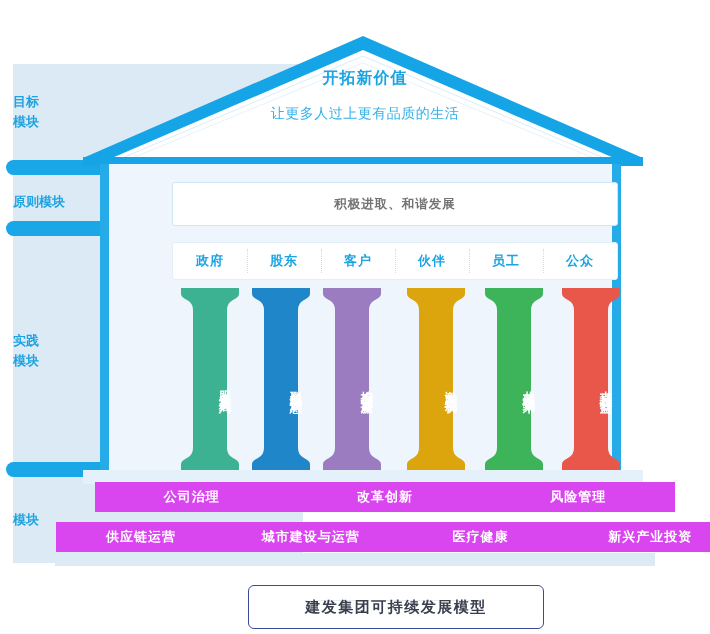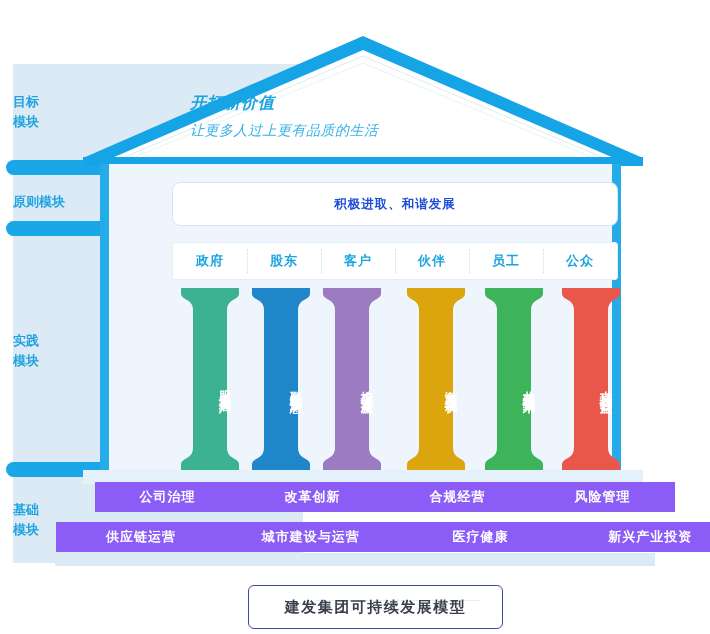--- a/index.html
+++ b/index.html
@@ -35,25 +35,25 @@
   }
 
   
   .roof-outer{
     position:absolute;left:83px;top:36px;width:560px;height:128px;
   }
   .roof-pediment{
     position:absolute;left:83px;top:36px;width:560px;height:128px;
   }
   .roof-text{
-    position:absolute;left:190px;top:93px;width:350px;
-    text-align:left;color:#18a8e8;font-style:italic;
+    position:absolute;left:190px;top:68px;width:350px;
+    text-align:center;color:#18a8e8;
   }
   .roof-title{font-size:16px;font-weight:bold;letter-spacing:1px;color:#1ba4e2;}
-  .roof-sub{font-size:14px;margin-top:8px;color:#36b1e8;letter-spacing:.5px;}
+  .roof-sub{font-size:14px;margin-top:16px;color:#36b1e8;letter-spacing:.5px;}
 
   
   .body-wall{
     position:absolute;left:100px;top:164px;width:520px;height:312px;
     background:#eef5fc;
   }
   .wall-edge-left{
     position:absolute;left:100px;top:164px;width:9px;height:312px;
     background:#1aa7e8;opacity:.95;
   }
@@ -62,23 +62,23 @@
     background:#1aa7e8;opacity:.95;
   }
   .architrave{
     position:absolute;left:83px;top:157px;width:560px;height:9px;
     background:#15a5e6;
   }
 
   
   .principles{
     position:absolute;left:172px;top:182px;width:444px;height:42px;
-    background:#ffffff;border:1px solid #cfe6f7;border-radius:8px;
+    background:#ffffff;border:1px solid #cfe6f7;border-radius:3px;
     display:flex;align-items:center;justify-content:center;
-    color:#1d4ed8;font-size:12.5px;font-weight:bold;letter-spacing:1px;
+    color:#737373;font-size:12.5px;font-weight:bold;letter-spacing:1px;
   }
   
   .stakeholders{
     position:absolute;left:172px;top:242px;width:444px;height:36px;
     background:#ffffff;border:1px solid #e2eff9;border-radius:3px;
     display:flex;align-items:stretch;
   }
   .stk{
     flex:1;display:flex;align-items:center;justify-content:center;
     color:#1ba4e2;font-size:13px;font-weight:bold;letter-spacing:1px;
@@ -100,37 +100,37 @@
     display:flex;align-items:flex-start;justify-content:center;
     height:130px;
   }
 
   
   .plinth{
     position:absolute;left:83px;top:470px;width:560px;height:14px;
     background:#e4f0fa;
   }
   .found-row{
-    position:absolute;height:30px;background:#8b5cf6;
+    position:absolute;height:30px;background:#d946ef;
     display:flex;align-items:center;
   }
   .found-row .cell{
     flex:1;text-align:center;color:#ffffff;font-weight:bold;
     font-size:13px;letter-spacing:1px;
   }
   .found1{left:95px;top:482px;width:580px;}
   .found2{left:56px;top:522px;width:679px;}
   .step-under{
     position:absolute;left:55px;top:553px;width:600px;height:13px;
     background:#dceaf6;
   }
 
   
   .caption-box{
-    position:absolute;left:248px;top:585px;width:255px;height:44px;
+    position:absolute;left:248px;top:585px;width:296px;height:44px;
     border:1px solid #3b4a9c;border-radius:6px;
     display:flex;align-items:center;justify-content:center;
     color:#3a3f4d;font-size:15px;font-weight:bold;letter-spacing:1.5px;
     box-sizing:border-box;
   }
   .caption-mask{
     position:absolute;left:316px;top:567px;width:165px;height:33px;
     background:#ffffff;border-bottom:1px solid #e8eef4;
   }
   .caption-mask2{
@@ -154,21 +154,20 @@
   </div>
   <div class="lribbon cap" style="left:6px;top:221px;width:316px;"></div>
 
   <div class="lpanel" style="left:13px;top:236px;width:290px;height:230px;">
     <span>实践</span>
     <span>模块</span>
   </div>
   <div class="lribbon cap" style="left:6px;top:462px;width:316px;"></div>
 
   <div class="lpanel" style="left:13px;top:477px;width:290px;height:86px;">
-    <span>基础</span>
     <span>模块</span>
   </div>
 
   <svg class="roof-outer" viewBox="0 0 560 128" preserveAspectRatio="none">
     <polygon points="280,0 560,122 560,128 0,128 0,122" fill="#15a5e6"></polygon>
   </svg>
   <svg class="roof-pediment" viewBox="0 0 560 128" preserveAspectRatio="none">
     <polygon points="280,14 545,128 15,128" fill="#ffffff"></polygon>
     <polyline points="280,20 535,128" fill="none" stroke="#d9ecf8" stroke-width="1"></polyline>
     <polyline points="280,20 25,128" fill="none" stroke="#d9ecf8" stroke-width="1"></polyline>
@@ -252,21 +251,20 @@
       <path d="M0,0 H58 V6 Q58,9 52,12 Q46,15 46,22 V160 Q46,167 52,170 Q58,173 58,176 V182 H0 V176 Q0,173 6,170 Q12,167 12,160 V22 Q12,15 6,12 Q0,9 0,6 Z" class="pfill" fill="#e9574a"></path>
     </svg>
     <div class="p-label">支持社会公益</div>
   </div>
 
   <div class="plinth"></div>
 
   <div class="found-row found1">
     <div class="cell">公司治理</div>
     <div class="cell">改革创新</div>
-    <div class="cell">合规经营</div>
     <div class="cell">风险管理</div>
   </div>
 
   <div class="found-row found2">
     <div class="cell">供应链运营</div>
     <div class="cell">城市建设与运营</div>
     <div class="cell">医疗健康</div>
     <div class="cell">新兴产业投资</div>
   </div>
 

